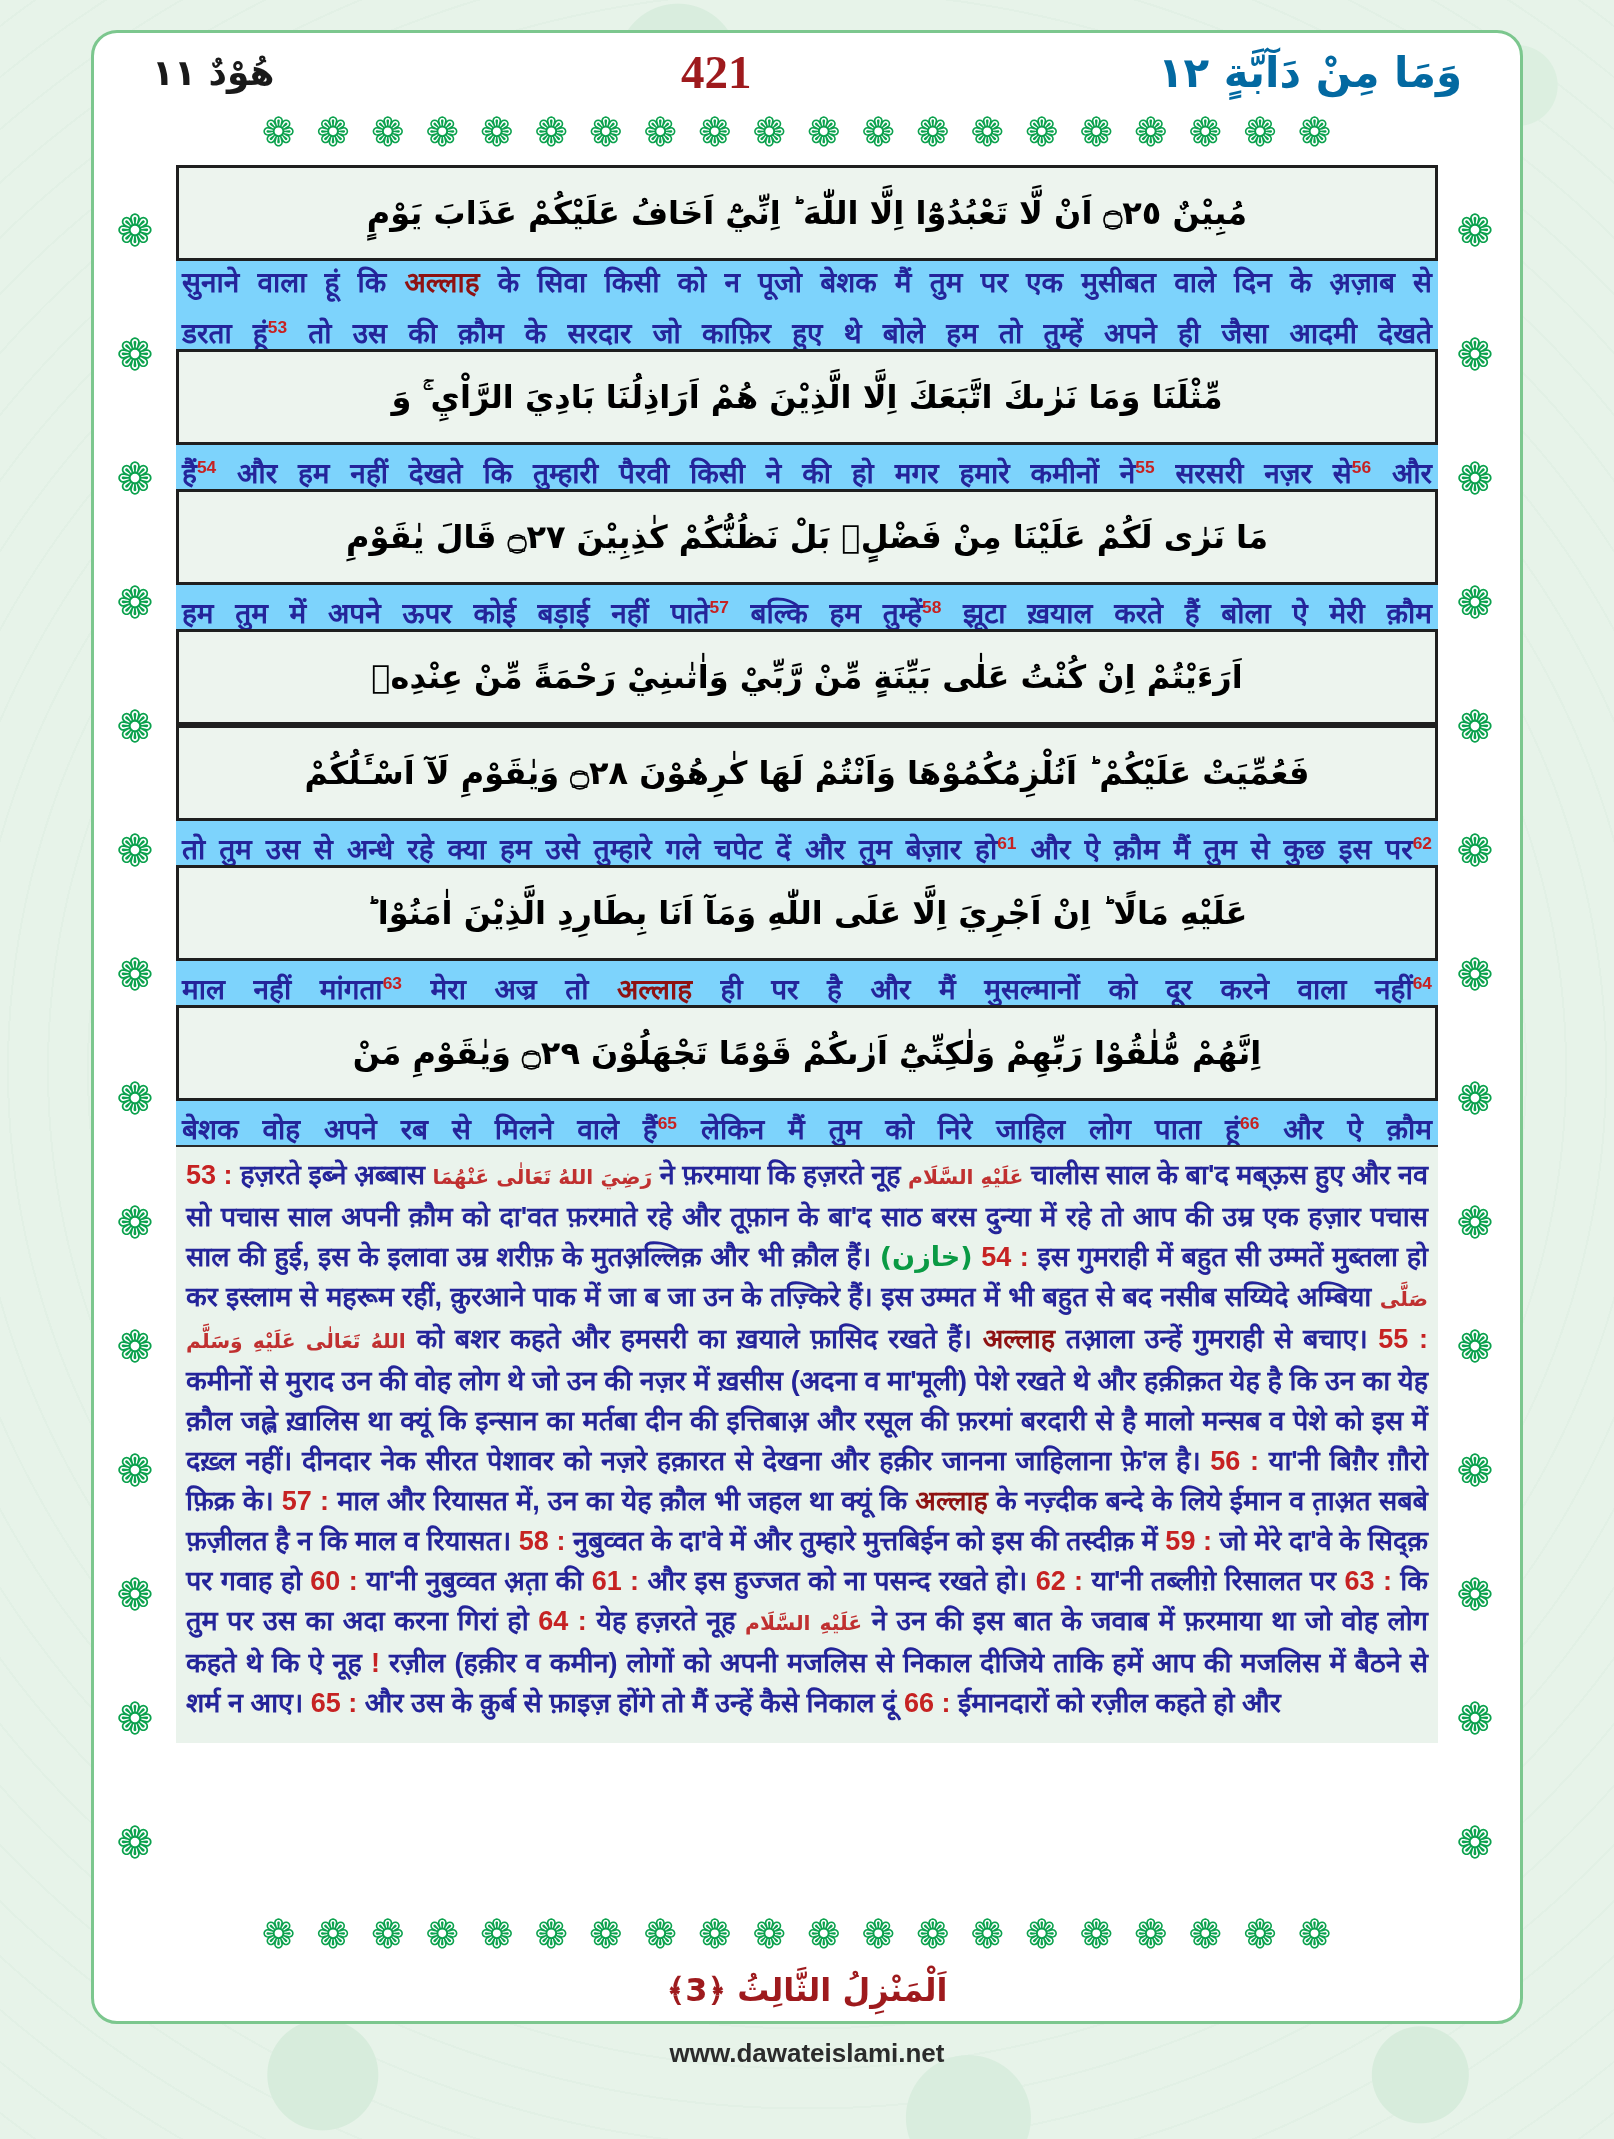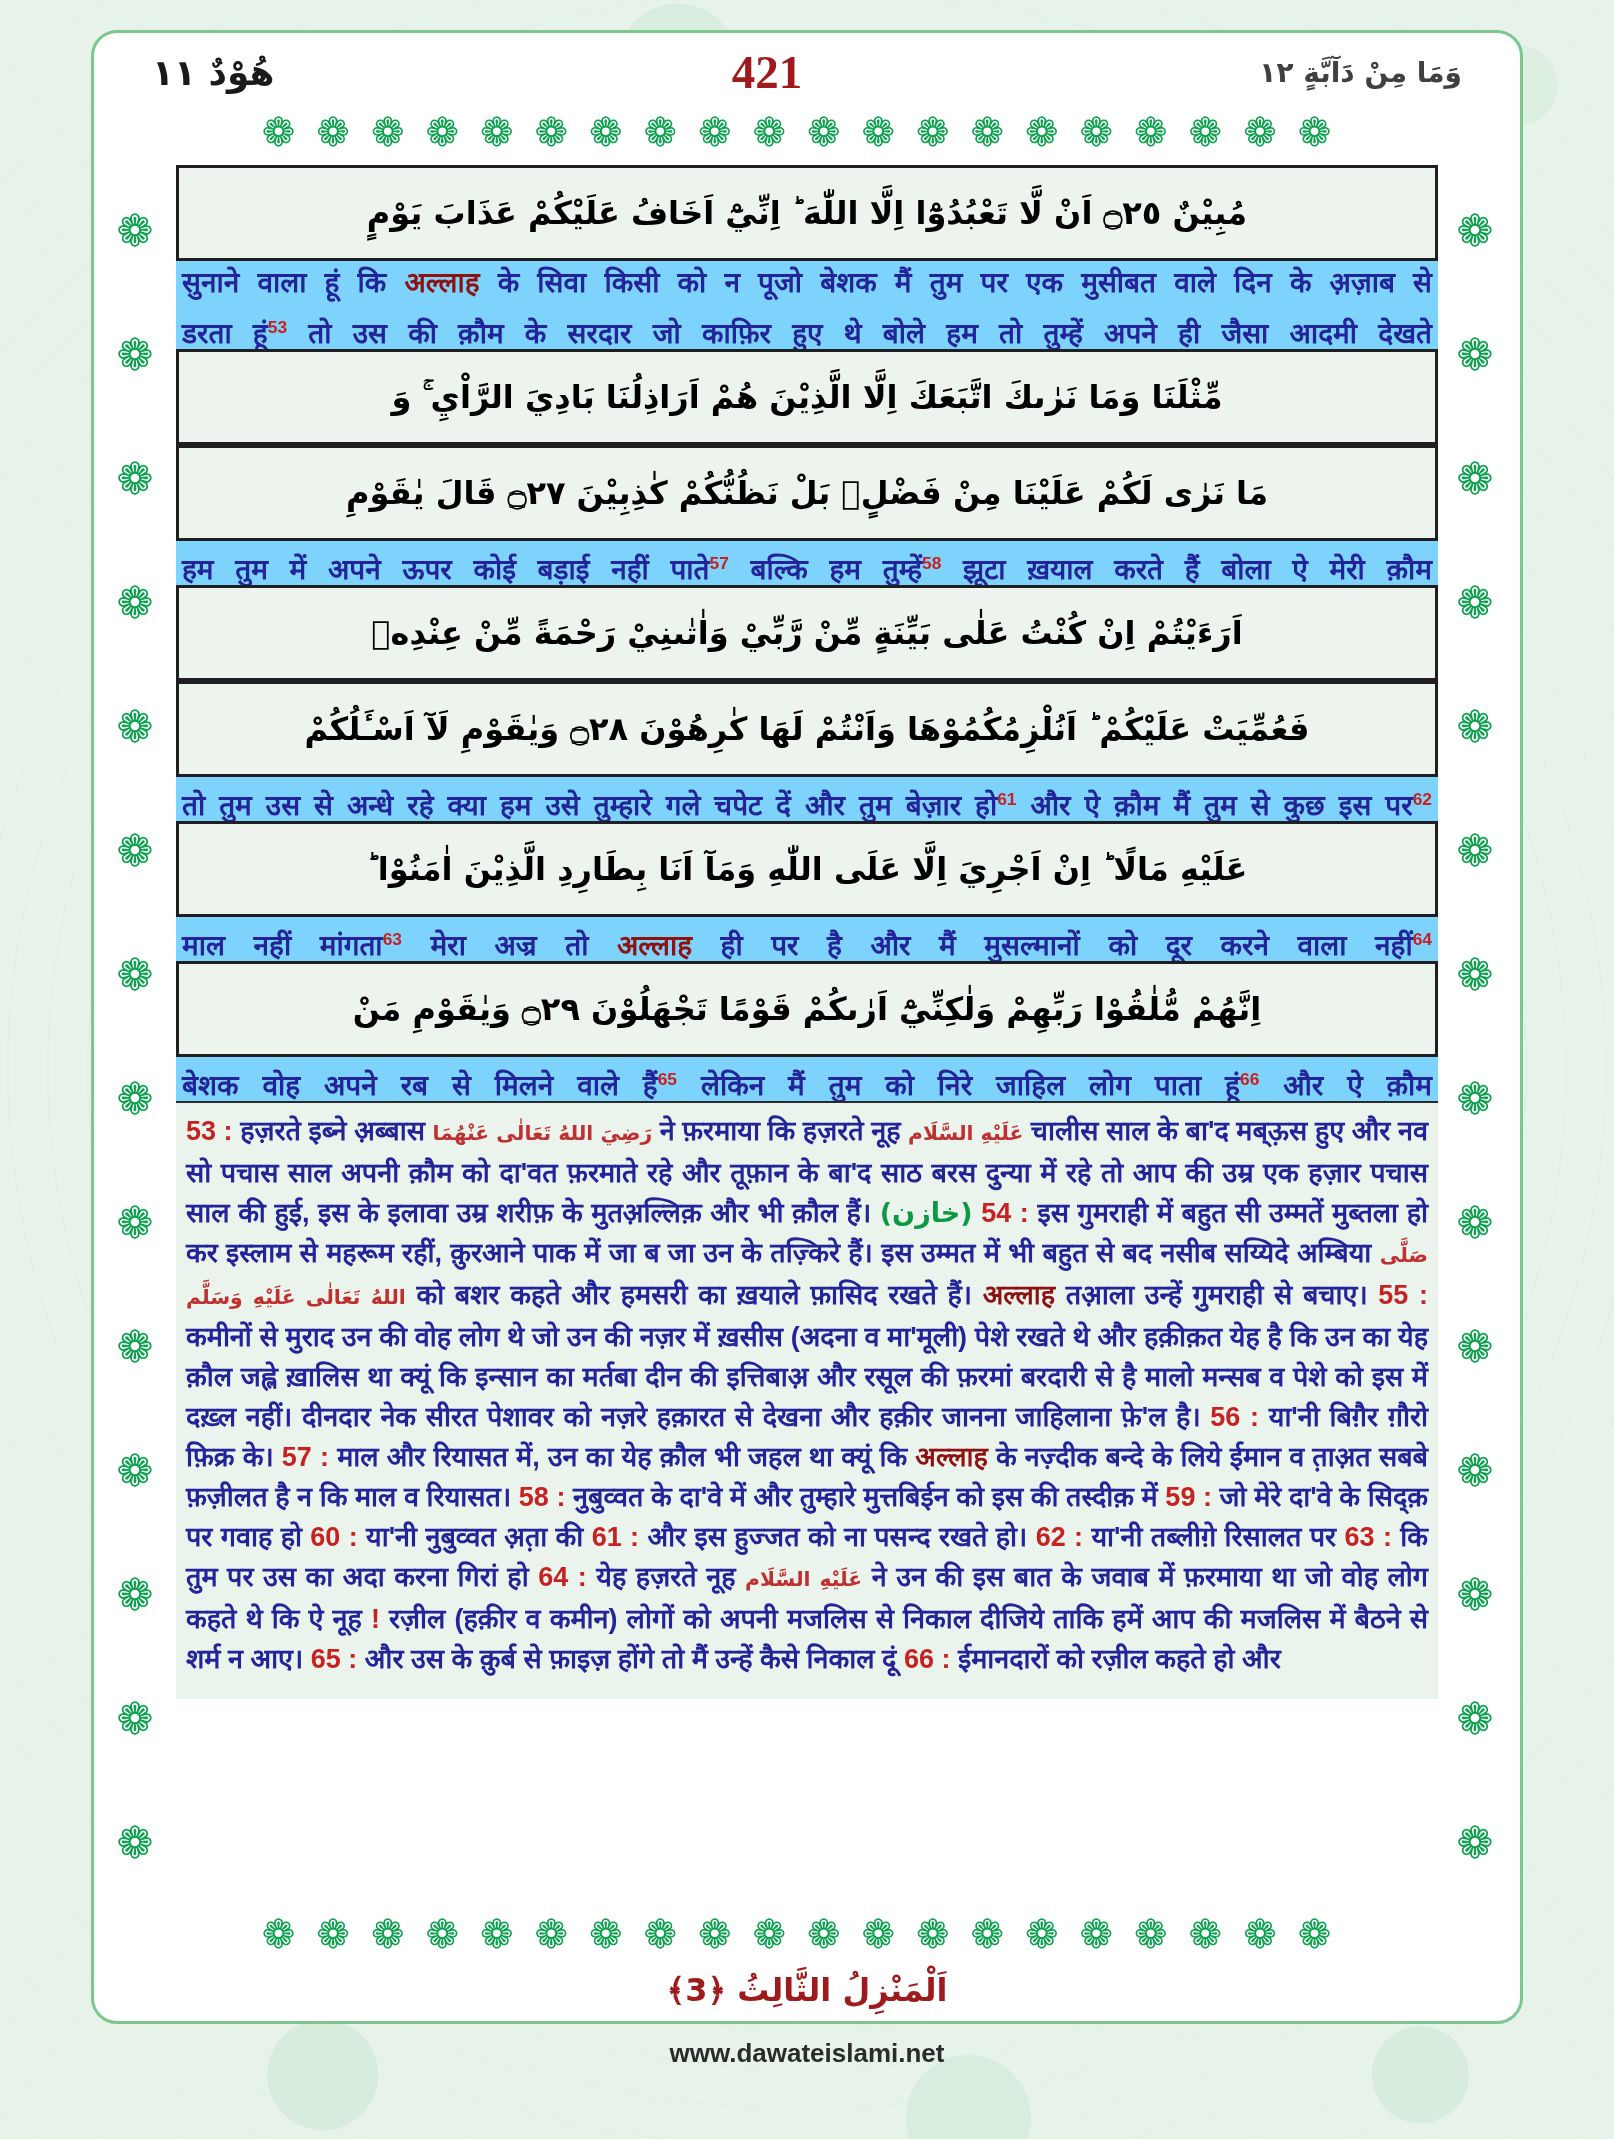--- a/index.html
+++ b/index.html
@@ -34,21 +34,21 @@
     transform:translate(-50%,-50%);
     opacity:0.12;pointer-events:none;
   }
   
   .hdr{
     display:flex;align-items:center;justify-content:space-between;
     padding:4px 48px 2px 48px;height:58px;
   }
   .hdr-left{font-family:"DejaVu Sans",sans-serif;font-size:36px;font-weight:bold;color:#1a1a1a;direction:rtl;}
   .hdr-page{font-family:"Liberation Serif","DejaVu Serif",serif;font-size:47px;font-weight:bold;color:#9e1a1d;}
-  .hdr-right{font-family:"DejaVu Sans",sans-serif;font-size:28px;font-weight:bold;color:#404040;direction:rtl;}
+  .hdr-right{font-family:"DejaVu Sans",sans-serif;font-size:42px;font-weight:bold;color:#0369a1;direction:rtl;}
   
   .frame{display:grid;grid-template-columns:66px 1fr 66px;}
   .orna{color:#0ba14d;text-align:center;overflow:hidden;user-select:none;}
   .orna-row{grid-column:1 / span 3;font-size:40px;line-height:58px;height:58px;letter-spacing:21px;white-space:nowrap;}
   .orna-col{font-size:44px;line-height:124px;width:62px;word-break:break-all;padding-top:8px;}
   .content{padding:4px 6px 0 6px;position:relative;}
   
   .arabic-box{
     background:#edf4ee;
     border:3px solid #1f1f1f;
@@ -124,20 +124,21 @@
         <div class="arabic-box">مُبِيْنٌ ۝٢٥ اَنْ لَّا تَعْبُدُوْٓا اِلَّا اللّٰهَ ؕ اِنِّيْٓ اَخَافُ عَلَيْكُمْ عَذَابَ يَوْمٍ</div>
         <div class="hindi-line"><span>सुनाने वाला हूं  कि </span><span class="seg-maroon">अल्लाह</span><span> के सिवा किसी को न पूजो  बेशक मैं तुम पर एक मुसीबत वाले दिन के अ़ज़ाब से</span></div>
       </section>
 
       <section>
         <div class="hindi-line"><span>डरता हूं</span><span class="seg-sup">53</span><span>  तो उस की क़ौम के सरदार जो काफ़िर हुए थे बोले हम तो तुम्हें अपने ही जैसा आदमी देखते</span></div>
       </section>
 
       <section>
         <div class="arabic-box">مِّثْلَنَا وَمَا نَرٰىكَ اتَّبَعَكَ اِلَّا الَّذِيْنَ هُمْ اَرَاذِلُنَا بَادِيَ الرَّاْيِ ۚ وَ</div>
+        <div class="hindi-line"><span>हैं</span><span class="seg-sup">54</span><span> और हम नहीं देखते कि तुम्हारी पैरवी किसी ने की हो मगर हमारे कमीनों ने</span><span class="seg-sup">55</span><span> सरसरी नज़र से</span><span class="seg-sup">56</span><span>  और</span></div>
       </section>
 
       <section>
         <div class="arabic-box">مَا نَرٰى لَكُمْ عَلَيْنَا مِنْ فَضْلٍۭ بَلْ نَظُنُّكُمْ كٰذِبِيْنَ ۝٢٧ قَالَ يٰقَوْمِ</div>
         <div class="hindi-line"><span>हम तुम में अपने ऊपर कोई बड़ाई नहीं पाते</span><span class="seg-sup">57</span><span> बल्कि हम तुम्हें</span><span class="seg-sup">58</span><span> झूटा ख़याल करते हैं  बोला ऐ मेरी क़ौम</span></div>
       </section>
 
       <section>
         <div class="arabic-box">اَرَءَيْتُمْ اِنْ كُنْتُ عَلٰى بَيِّنَةٍ مِّنْ رَّبِّيْ وَاٰتٰىنِيْ رَحْمَةً مِّنْ عِنْدِهٖ</div>
       </section>

